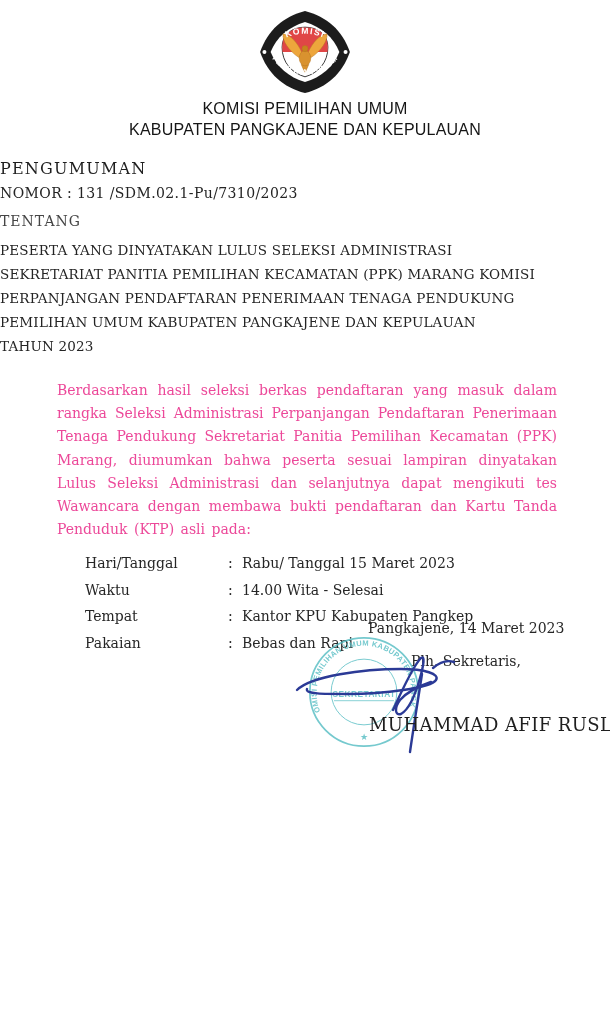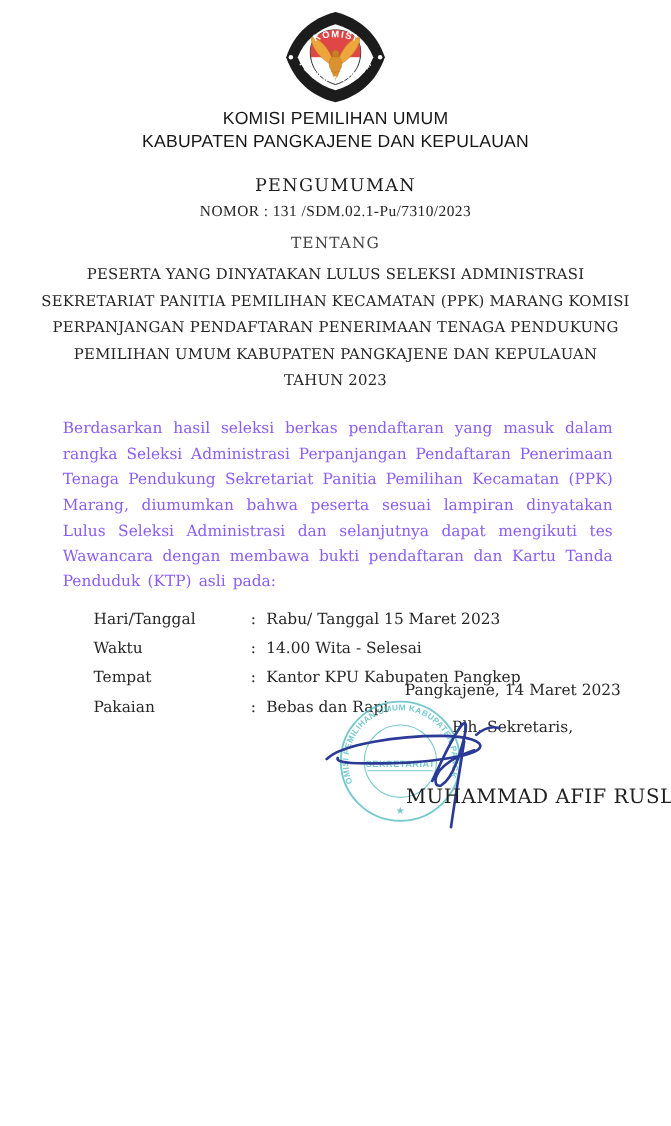--- a/index.html
+++ b/index.html
@@ -17,30 +17,30 @@
   .logo-wrap{width:96px;height:84px;margin:0 auto 4px auto;}
   .org-line1{
     font-family:"Liberation Sans", sans-serif;
     font-size:16px;letter-spacing:.2px;color:#161616;line-height:21px;
   }
   .org-line2{
     font-family:"Liberation Sans", sans-serif;
     font-size:16px;letter-spacing:.2px;color:#161616;line-height:21px;
   }
   
-  .title-block{text-align:center;}
+  .title-block{text-align:left;}
   .h-peng{margin-top:19px;font-size:16px;letter-spacing:1.2px;color:#1e1e1e;}
-  .h-nomor{margin-top:7px;font-size:14px;letter-spacing:.4px;color:#242424;font-family:Liberation Serif, serif;}
+  .h-nomor{margin-top:7px;font-size:14px;letter-spacing:.4px;color:#242424;}
   .h-tentang{margin-top:12px;font-size:14px;letter-spacing:1px;color:#454545;}
   .subject{margin-top:9px;font-size:13.5px;line-height:24px;color:#242424;letter-spacing:.2px;}
   
   .body-par{
     margin:21px 53px 0 57px;
     font-size:14px;line-height:23.2px;
-    text-align:justify;word-spacing:2px;color:#8b5cf6;
+    text-align:justify;word-spacing:2px;color:#ec4899;
   }
   .details{margin:9px 0 0 57px;font-size:14px;}
   .detail-row{display:grid;grid-template-columns:143px 14px auto;line-height:26.5px;margin-left:28px;}
   .detail-sep{text-align:left;}
   
   .sig-block{position:absolute;left:0;top:612px;width:610px;height:170px;}
   .sig-date{position:absolute;left:368px;top:8px;font-size:14px;white-space:nowrap;}
   .sig-title{position:absolute;left:411px;top:41px;font-size:14px;white-space:nowrap;}
   .stamp{position:absolute;left:306px;top:22px;width:116px;height:116px;opacity:.8;}
   .signature-ink{position:absolute;left:293px;top:36px;width:172px;height:112px;}

